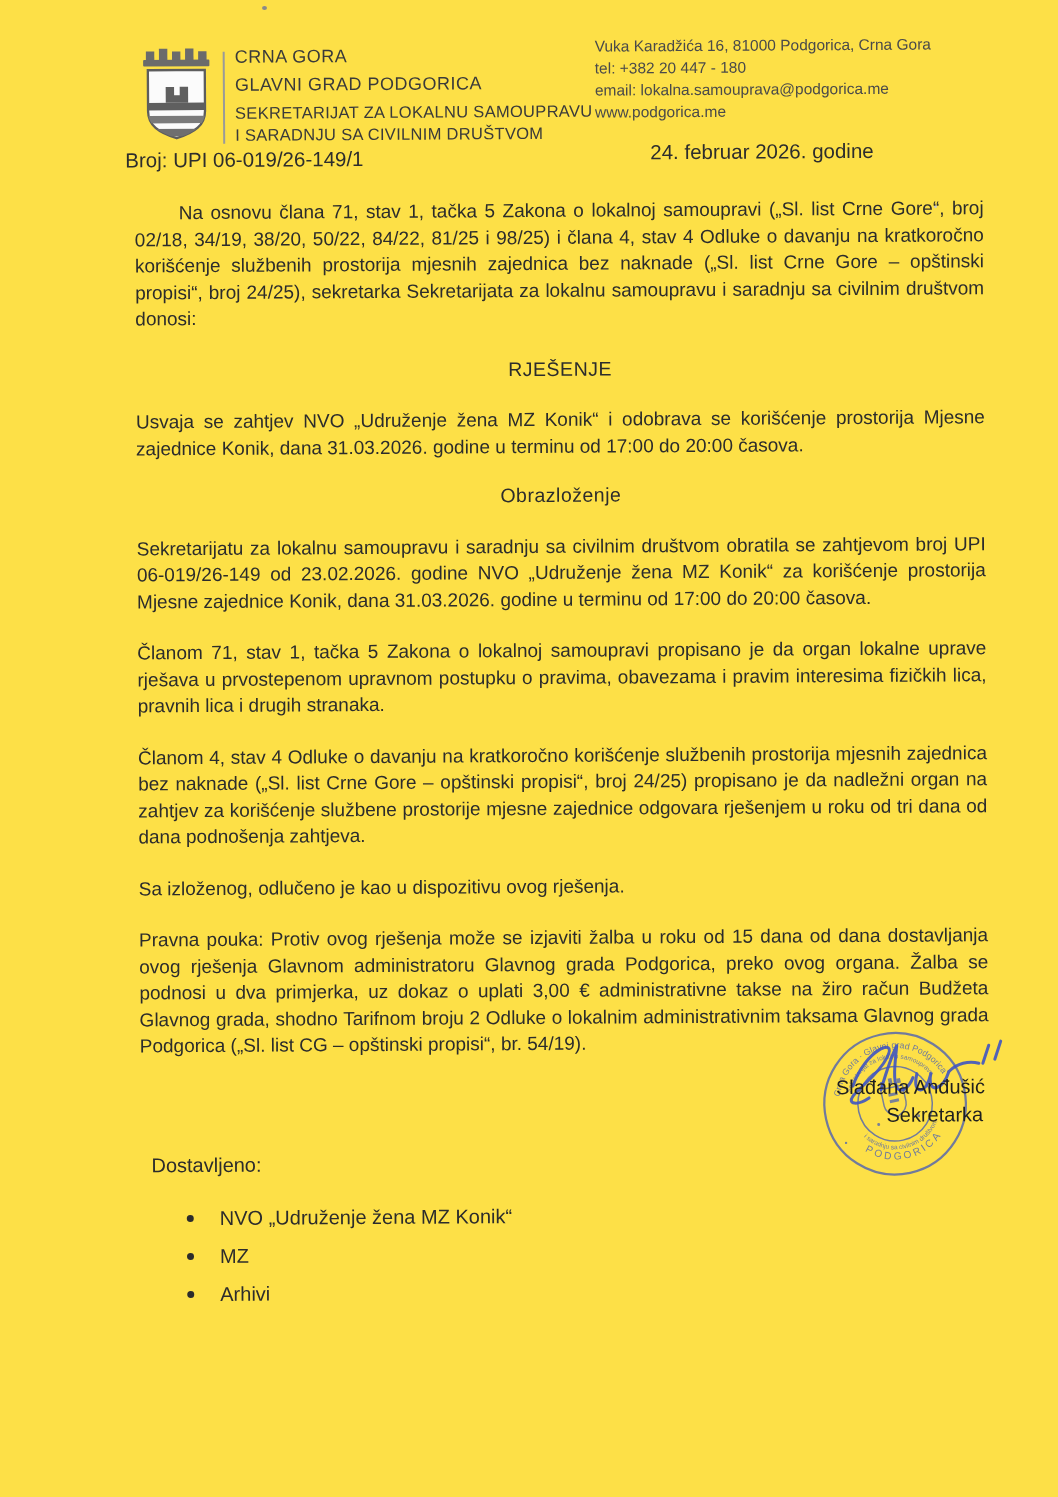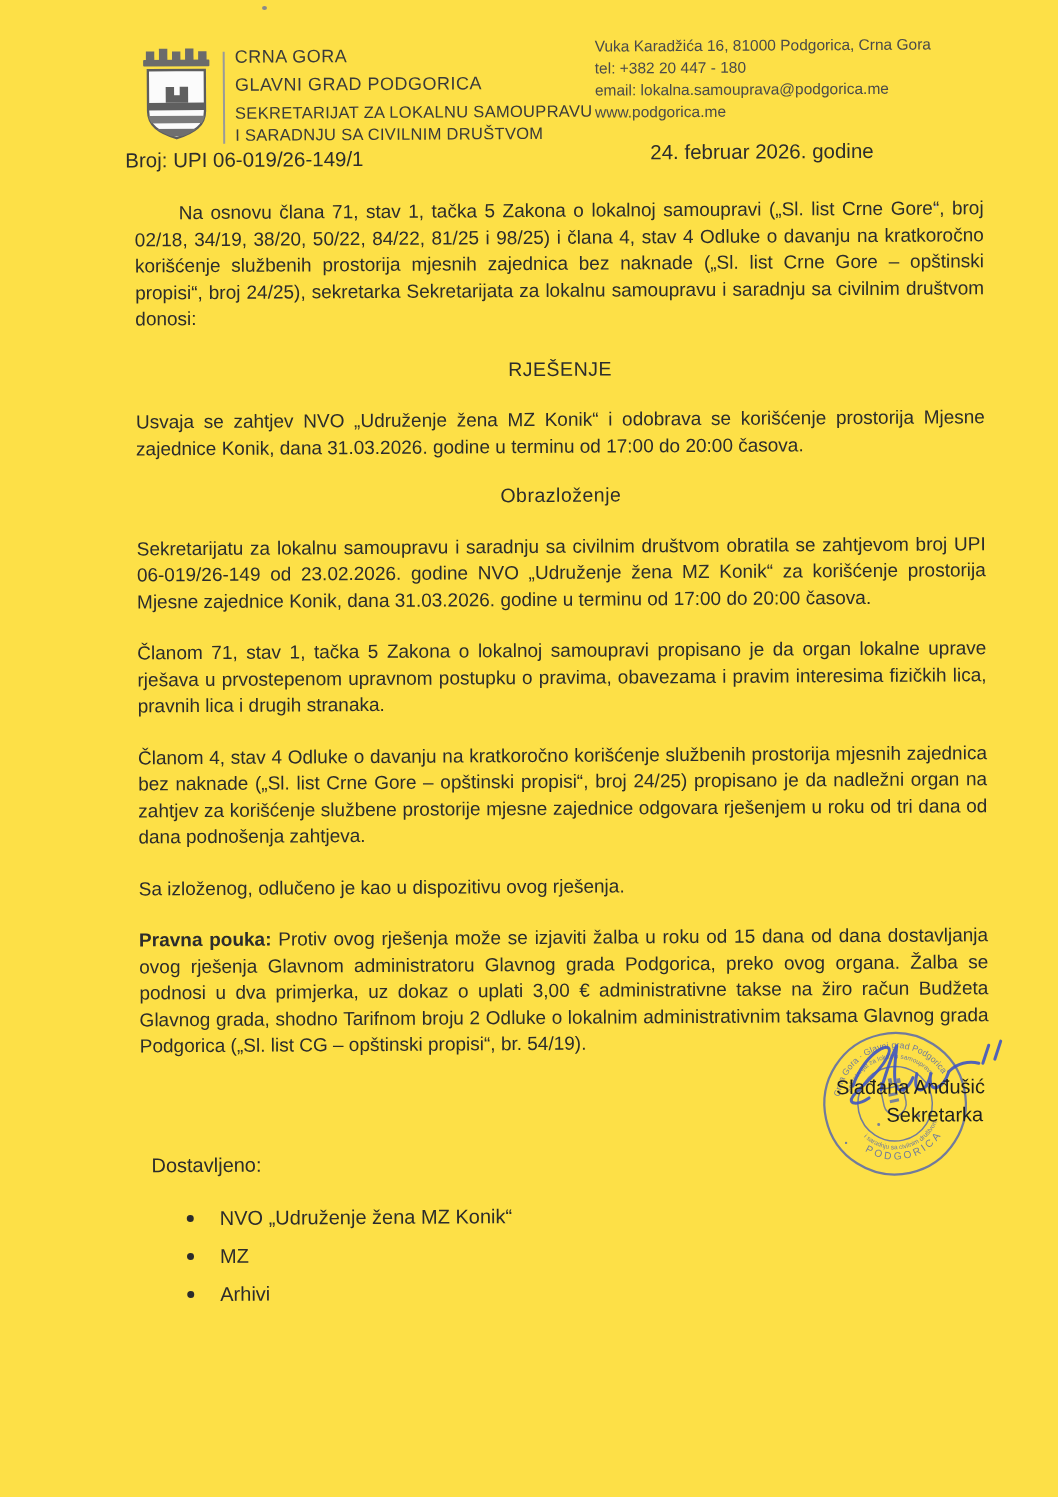--- a/index.html
+++ b/index.html
@@ -35,21 +35,21 @@
     position:absolute;left:137px;top:198px;width:849px;
     font-size:19px;line-height:26.5px;text-align:justify;color:#2c2c2c;
   }
   .content p{margin:0 0 25px 0;}
   p.indent{text-indent:44px;}
   .center-head{
     text-align:center;font-size:19.5px;letter-spacing:.5px;
     margin:0 0 25px 0;
   }
   .center-head.sp{margin-top:-3px;}
-  .bold{font-weight:bold;}
+  .bold{font-weight:normal;}
   
   .stamp-wrap{
     position:absolute;left:799px;top:1013px;width:186px;height:186px;
     transform:rotate(-12deg);opacity:.92;
   }
   .signature-svg{position:absolute;left:822px;top:1026px;width:200px;height:92px;}
   .sig-name-block{
     position:absolute;left:810px;top:1076px;width:172px;
     text-align:right;color:#1f1f1f;
   }

